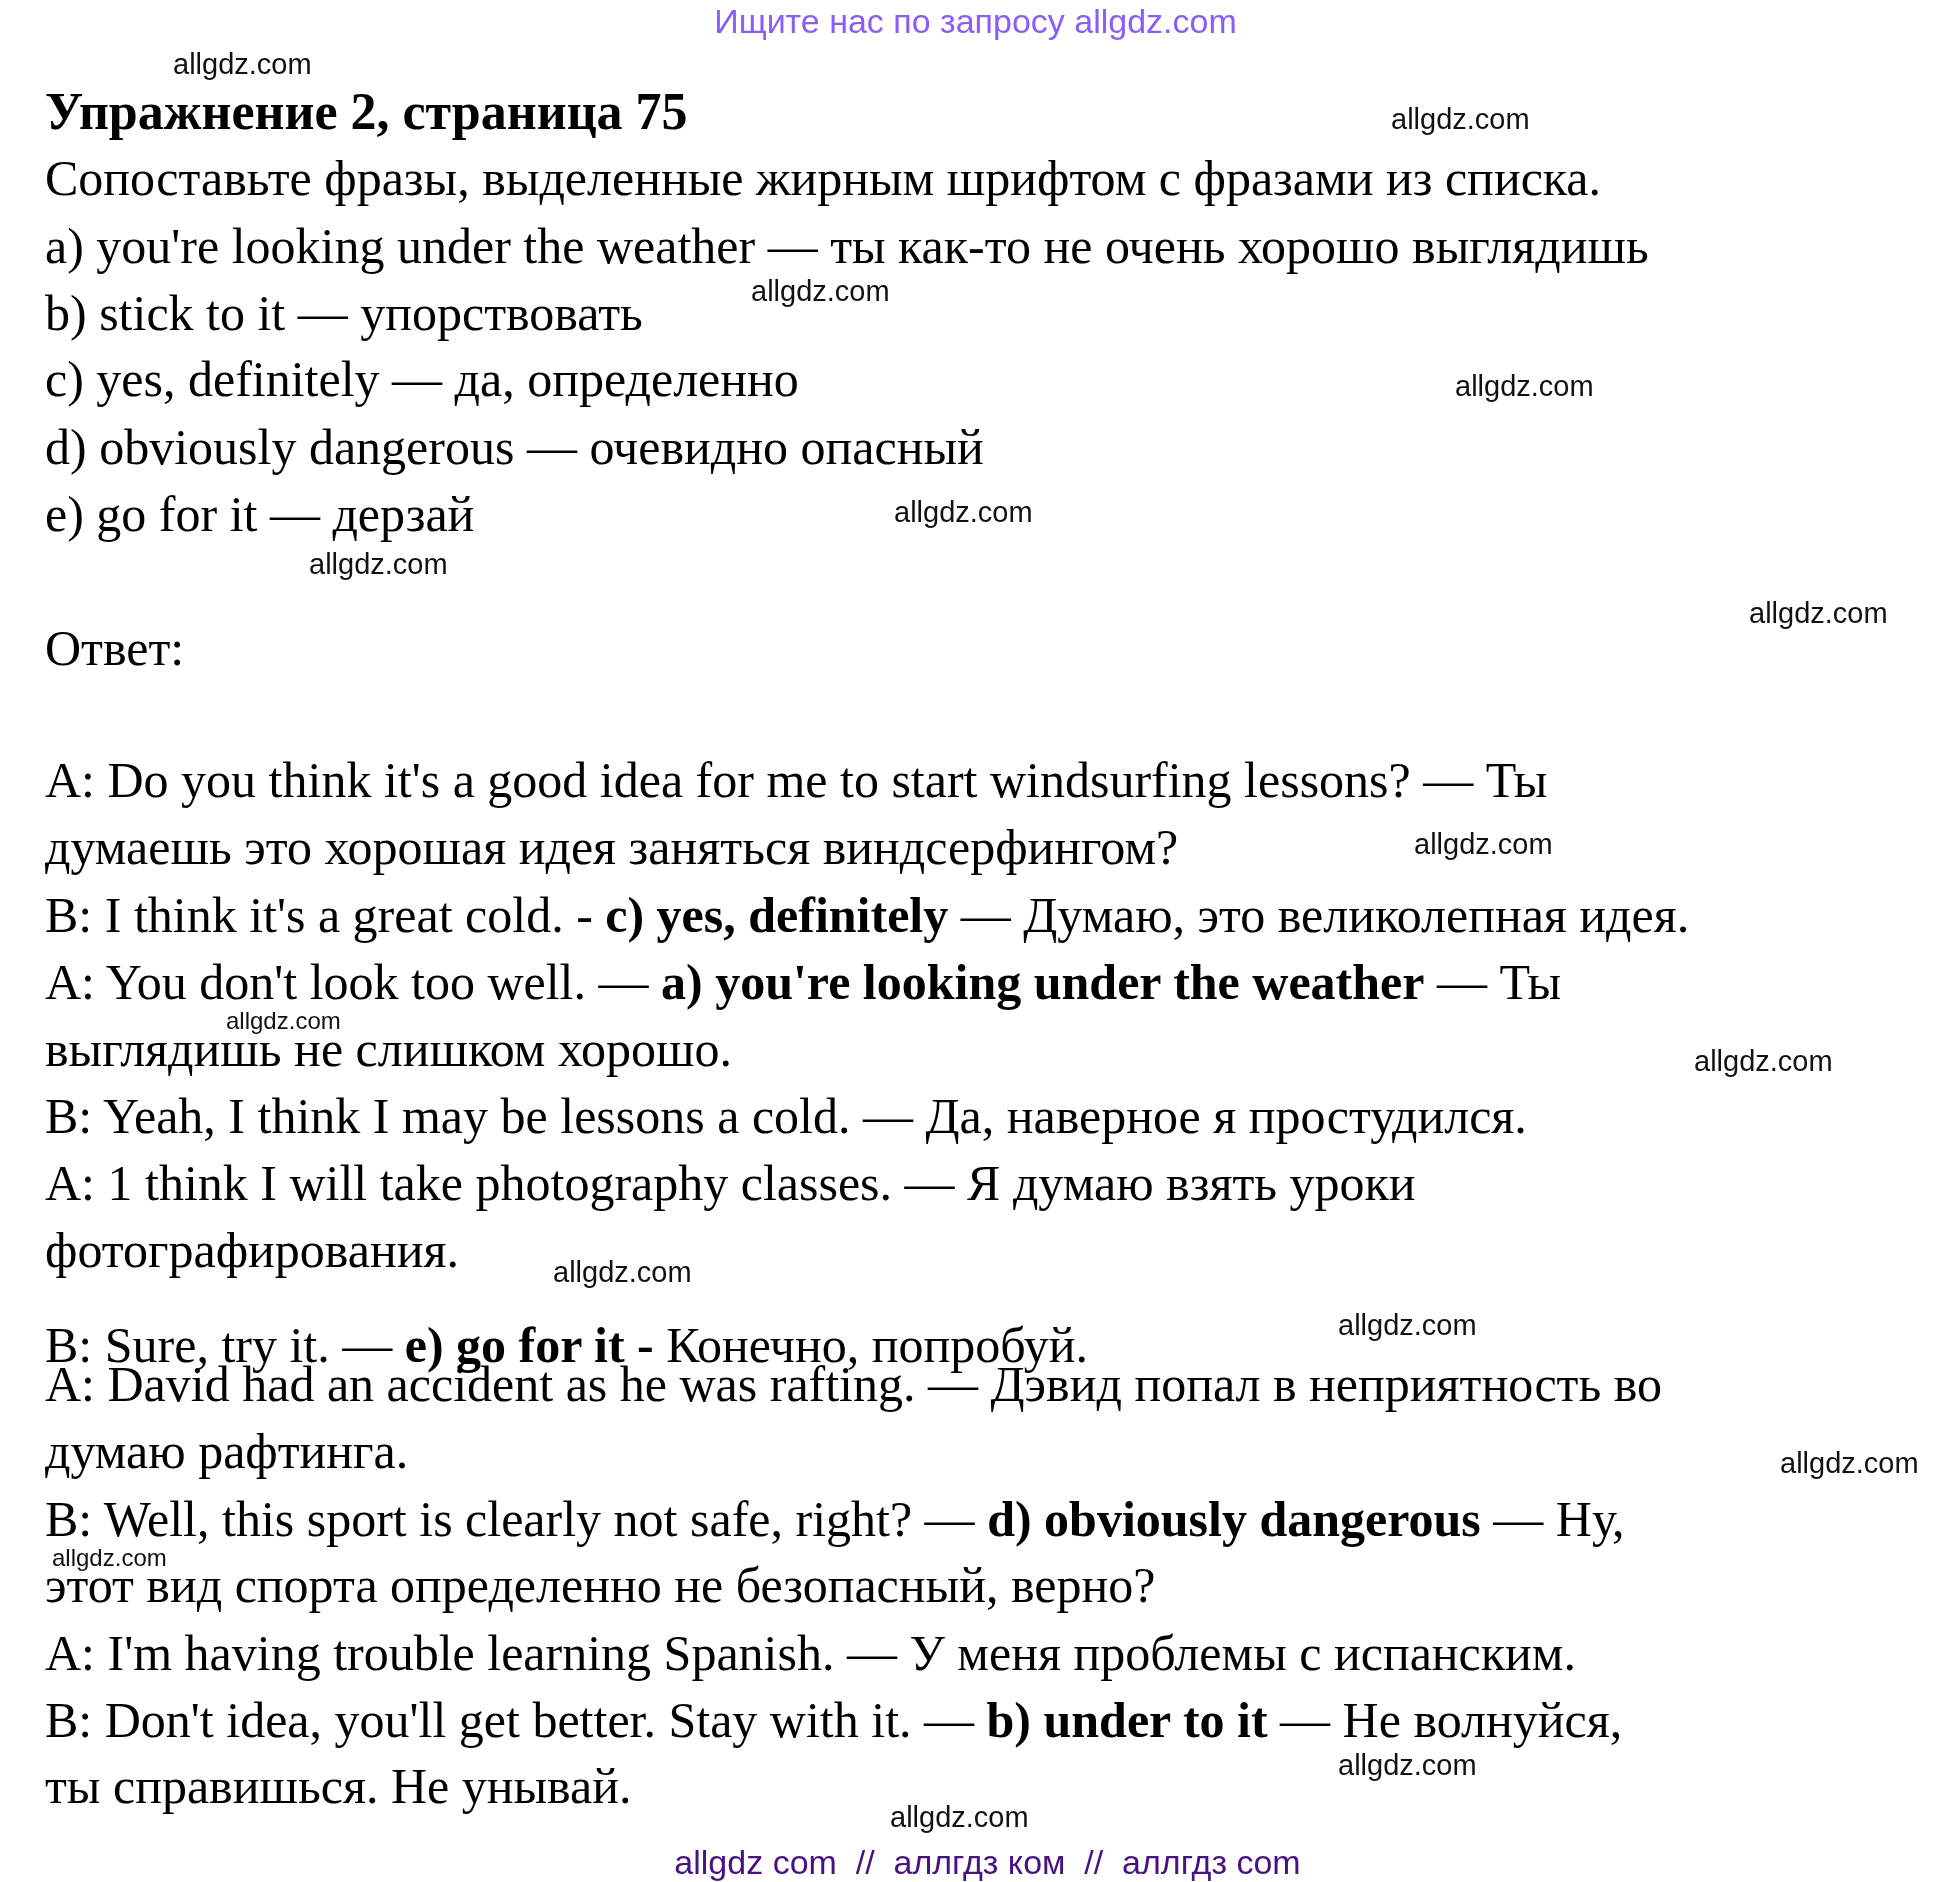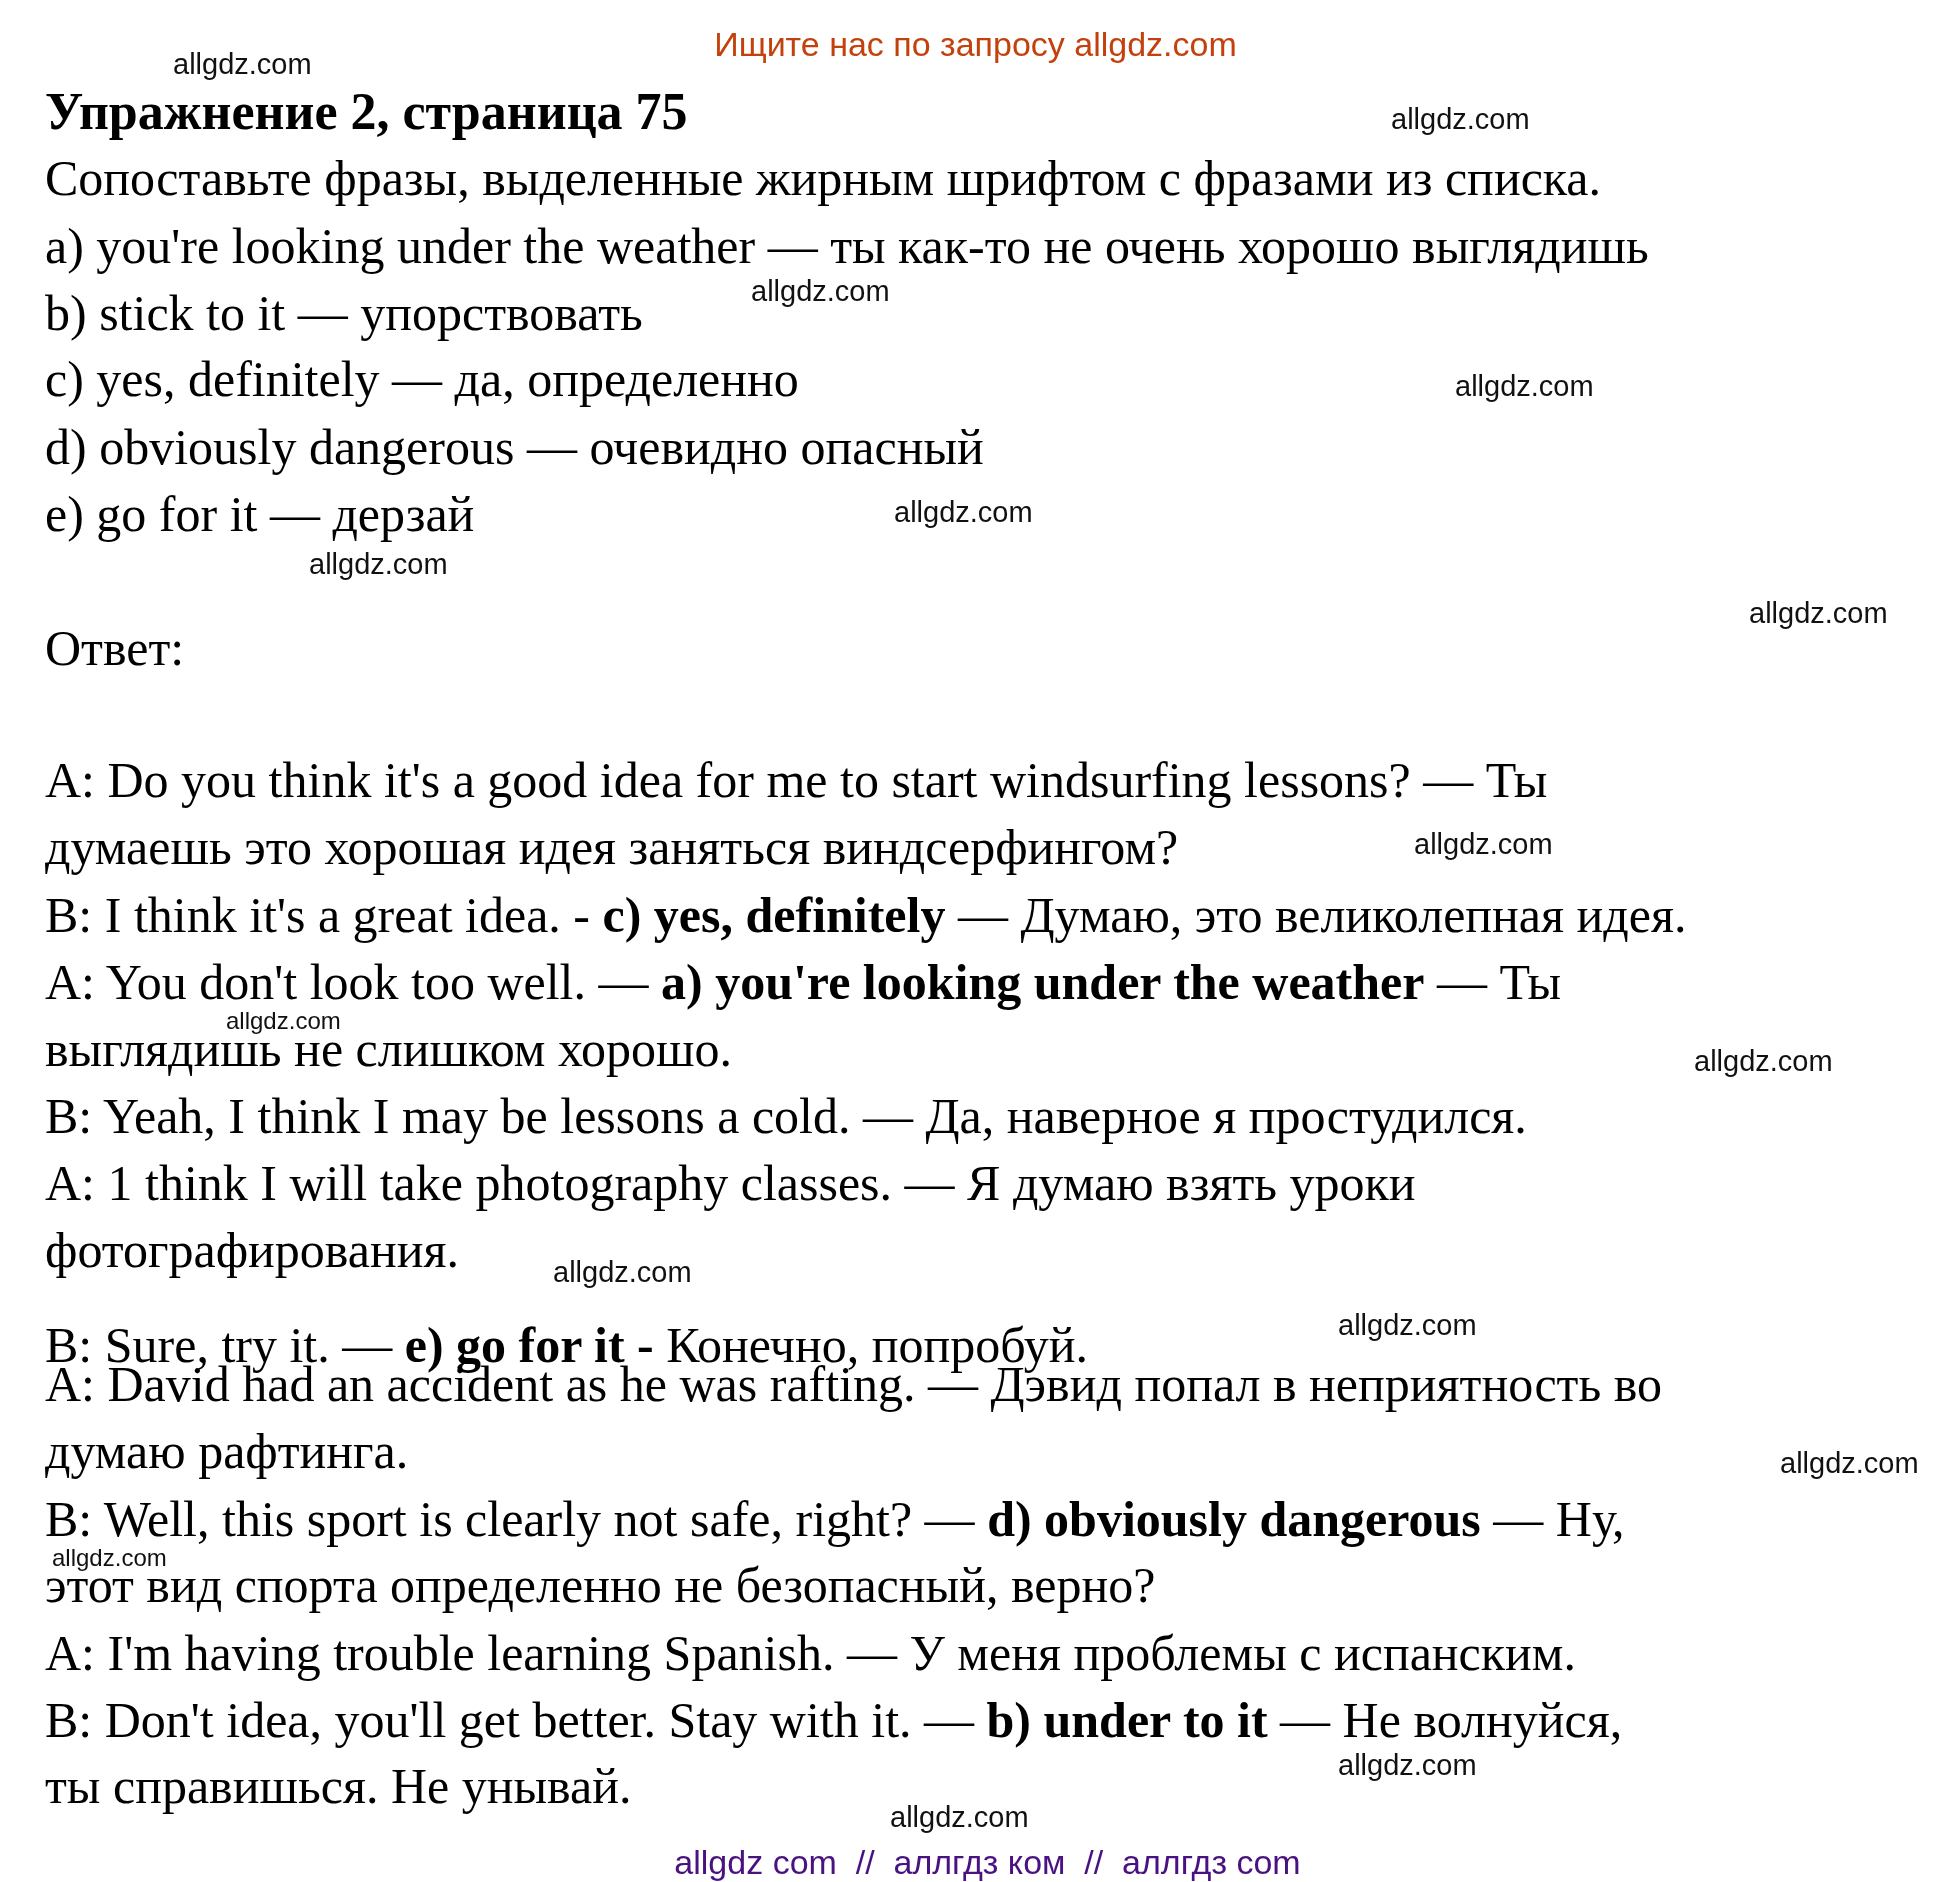--- a/index.html
+++ b/index.html
@@ -1,19 +1,19 @@
 <!DOCTYPE html>
 <html><head>
 <meta charset="utf-8">
 <style>
   html, body { margin: 0; padding: 0; background: #ffffff; }
   body { width: 1951px; height: 1883px; position: relative; overflow: hidden; }
   .serif { font-family: "Liberation Serif", "DejaVu Serif", serif; color: #000; }
   .sans { font-family: "Liberation Sans", "DejaVu Sans", sans-serif; text-align: center; }
-  .top-banner { position: absolute; top: 2px; left: 0; width: 1951px; text-align: center; font-size: 34px; color: #c2410c; margin-top: 23px; }
+  .top-banner { position: absolute; top: 2px; left: 0; width: 1951px; text-align: center; font-size: 34px; color: #8b5cf6; }
   .bottom-banner { position: absolute; top: 1843px; left: 0; width: 1951px; text-align: center; font-size: 34px; color: #4a1180; white-space: pre; margin-left: 12px; }
   .title { position: absolute; left: 45px; top: 82px; font-size: 52px; font-weight: bold; }
   .line { position: absolute; left: 45px; font-size: 50px; white-space: nowrap; }
   b { font-weight: bold; }
   .wm { position: absolute; font-size: 29px; color: #111; white-space: nowrap; }
 </style>
 </head>
 <body>
 
 <div class="top-banner sans">Ищите нас по запросу allgdz.com</div>
@@ -23,21 +23,21 @@
 <div class="line serif" style="top:217px">a) you're looking under the weather — ты как-то не очень хорошо выглядишь</div>
 <div class="line serif" style="top:284px">b) stick to it — упорствовать</div>
 <div class="line serif" style="top:350px">c) yes, definitely — да, определенно</div>
 <div class="line serif" style="top:418px">d) obviously dangerous — очевидно опасный</div>
 <div class="line serif" style="top:485px">e) go for it — дерзай</div>
 
 <div class="line serif" style="top:619px">Ответ:</div>
 
 <div class="line serif" style="top:751px; width:1881px; text-align:justify;">A: Do you think it's a good idea for me to start windsurfing lessons? — Ты</div>
 <div class="line serif" style="top:818px">думаешь это хорошая идея заняться виндсерфингом?</div>
-<div class="line serif" style="top:886px"><span>B: I think it's a great idea. - </span><b>c) yes, definitely</b><span> — Думаю, это великолепная идея.</span></div>
+<div class="line serif" style="top:886px"><span>B: I think it's a great cold. - </span><b>c) yes, definitely</b><span> — Думаю, это великолепная идея.</span></div>
 <div class="line serif" style="top:953px"><span>A: You don't look too well. — </span><b>a) you're looking under the weather</b><span> — Ты</span></div>
 <div class="line serif" style="top:1020px">выглядишь не слишком хорошо.</div>
 <div class="line serif" style="top:1087px">B: Yeah, I think I may be lessons a cold. — Да, наверное я простудился.</div>
 <div class="line serif" style="top:1154px">A: 1 think I will take photography classes. — Я думаю взять уроки</div>
 <div class="line serif" style="top:1221px">фотографирования.</div>
 <div class="line serif" style="top:1316px"><span>B: Sure, try it. — </span><b>e) go for it -</b><span> Конечно, попробуй.</span></div>
 <div class="line serif" style="top:1355px">A: David had an accident as he was rafting. — Дэвид попал в неприятность во</div>
 <div class="line serif" style="top:1422px">думаю рафтинга.</div>
 <div class="line serif" style="top:1490px"><span>B: Well, this sport is clearly not safe, right? — </span><b>d) obviously dangerous</b><span> — Ну,</span></div>
 <div class="line serif" style="top:1556px">этот вид спорта определенно не безопасный, верно?</div>

